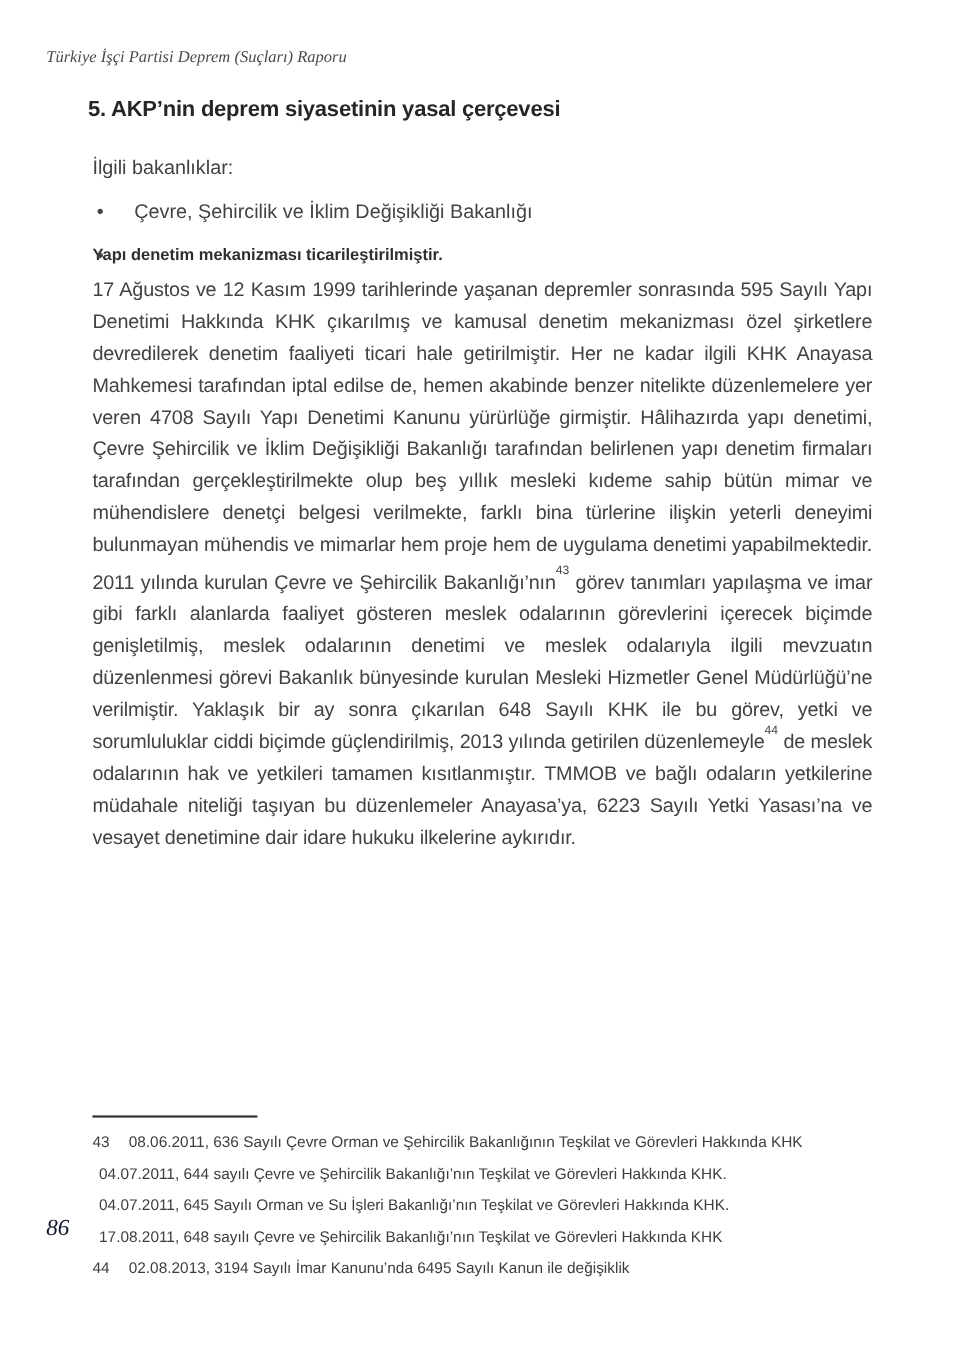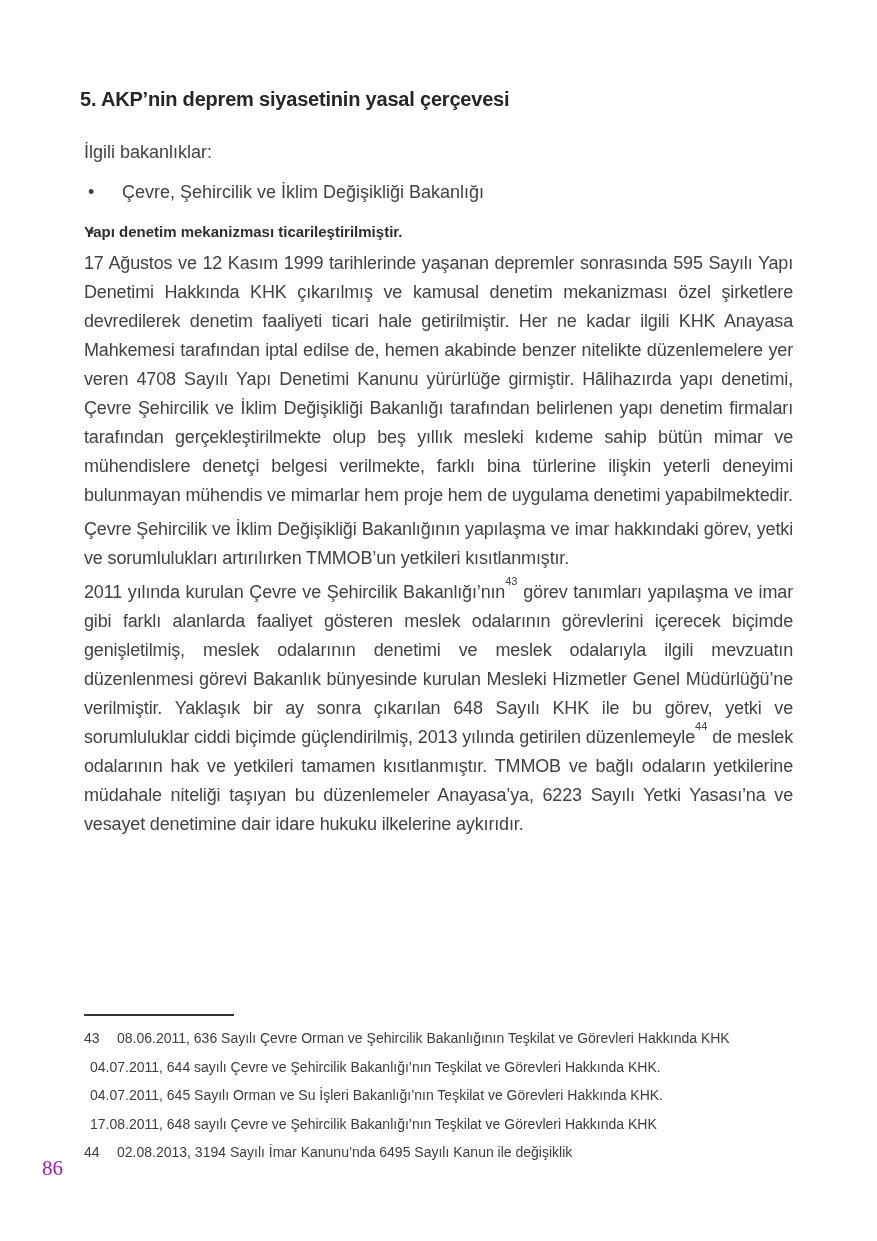--- a/index.html
+++ b/index.html
@@ -125,31 +125,33 @@
   .fn-line.numbered { padding-left: 0; }
 
   .fn-num {
     display: inline-block;
     width: 33px;
   }
 
   .page-number {
     position: absolute;
     left: 42px;
-    top: 1156px;
+    top: 1104px;
     font-family: "Liberation Serif", serif;
     font-size: 21px;
-    color: #a21caf;
+    color: #0f172a;
+    font-style: italic;
   }
 </style>
 </head>
 <body>
 
 <div class="page">
 
+  <div class="running-head">Türkiye İşçi Partisi Deprem (Suçları) Raporu</div>
 
   <div class="content">
 
     <h1 class="title">5. AKP’nin deprem siyasetinin yasal çerçevesi</h1>
 
 
     <p class="intro">İlgili bakanlıklar:</p>
 
     <ul class="ministries">
       <li class="ministry-item">
@@ -158,21 +160,20 @@
       </li>
       <li class="ministry-item">
         <span class="bullet">•</span>
       </li>
     </ul>
 
     <p class="bold-statement">Yapı denetim mekanizması ticarileştirilmiştir.</p>
 
     <p class="body-para">17 Ağustos ve 12 Kasım 1999 tarihlerinde yaşanan depremler sonrasında 595 Sayılı Yapı Denetimi Hakkında KHK çıkarılmış ve kamusal denetim mekanizması özel şirketlere devredilerek denetim faaliyeti ticari hale getirilmiştir. Her ne kadar ilgili KHK Anayasa Mahkemesi tarafından iptal edilse de, hemen akabinde benzer nitelikte düzenlemelere yer veren 4708 Sayılı Yapı Denetimi Kanunu yürürlüğe girmiştir. Hâlihazırda yapı denetimi, Çevre Şehircilik ve İklim Değişikliği Bakanlığı tarafından belirlenen yapı denetim firmaları tarafından gerçekleştirilmekte olup beş yıllık mesleki kıdeme sahip bütün mimar ve mühendislere denetçi belgesi verilmekte, farklı bina türlerine ilişkin yeterli deneyimi bulunmayan mühendis ve mimarlar hem proje hem de uygulama denetimi yapabilmektedir.</p>
 
-    <p class="body-para">Çevre Şehircilik ve İklim Değişikliği Bakanlığının yapılaşma ve imar hakkındaki görev, yetki ve sorumlulukları artırılırken TMMOB’un yetkileri kısıtlanmıştır.</p>
 
     <p class="body-para"><span>2011 yılında kurulan Çevre ve Şehircilik Bakanlığı’nın</span><sup class="fn-ref">43</sup><span> görev tanımları yapılaşma ve imar gibi farklı alanlarda faaliyet gösteren meslek odalarının görevlerini içerecek biçimde genişletilmiş, meslek odalarının denetimi ve meslek odalarıyla ilgili mevzuatın düzenlenmesi görevi Bakanlık bünyesinde kurulan Mesleki Hizmetler Genel Müdürlüğü’ne verilmiştir. Yaklaşık bir ay sonra çıkarılan 648 Sayılı KHK ile bu görev, yetki ve sorumluluklar ciddi biçimde güçlendirilmiş, 2013 yılında getirilen düzenlemeyle</span><sup class="fn-ref">44</sup><span> de meslek odalarının hak ve yetkileri tamamen kısıtlanmıştır. TMMOB ve bağlı odaların yetkilerine müdahale niteliği taşıyan bu düzenlemeler Anayasa’ya, 6223 Sayılı Yetki Yasası’na ve vesayet denetimine dair idare hukuku ilkelerine aykırıdır.</span></p>
 
   </div>
 
   <div class="footnotes">
     <div class="fn-rule"></div>
 
     <div class="fn-line numbered">
       <span class="fn-num">43</span><span>08.06.2011, 636 Sayılı Çevre Orman ve Şehircilik Bakanlığının Teşkilat ve Görevleri Hakkında KHK</span>

